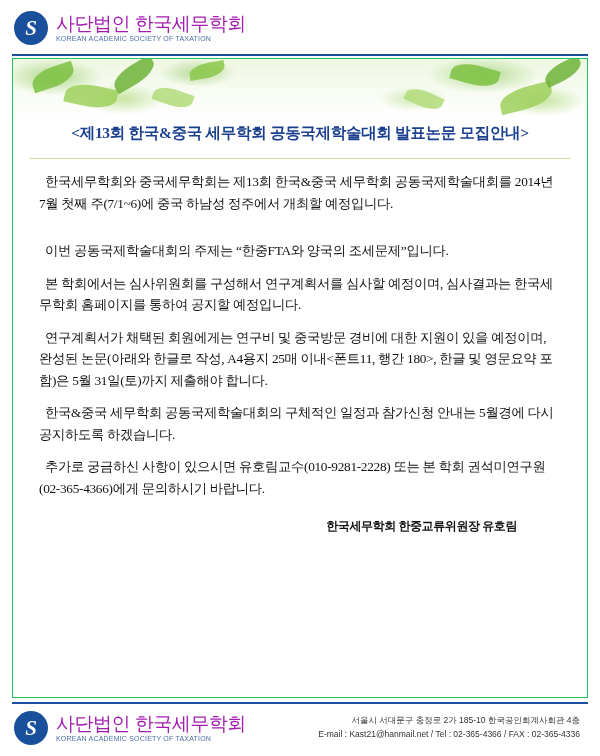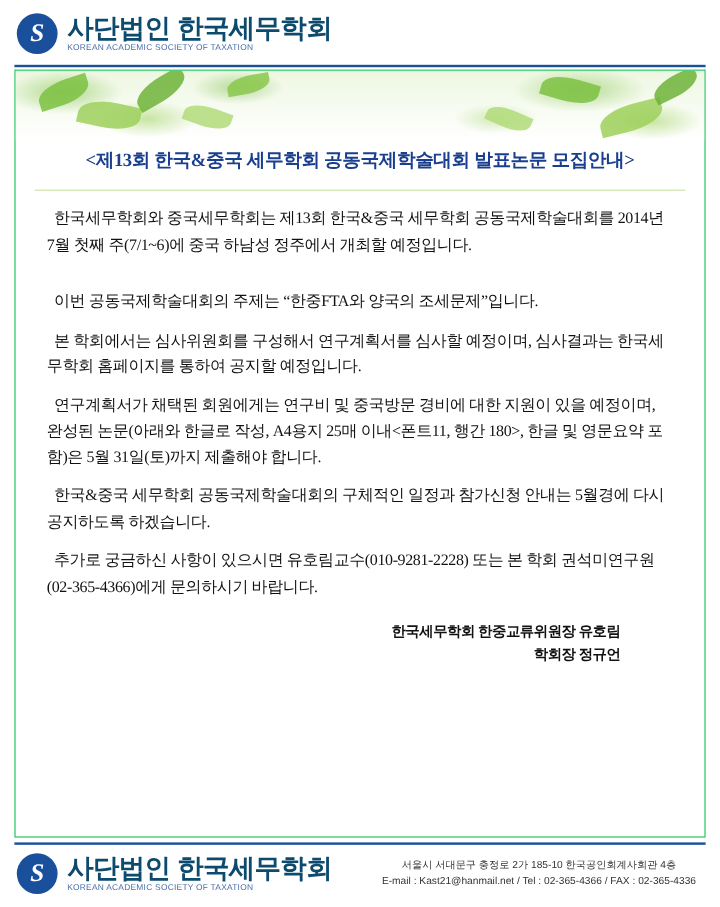--- a/index.html
+++ b/index.html
@@ -48,23 +48,23 @@
     font-style: italic;
     font-weight: bold;
   }
   .logo-text {
     display: flex;
     flex-direction: column;
     justify-content: center;
   }
   .logo-ko {
     font-family: "Liberation Sans", sans-serif;
-    font-size: 22px;
-    font-weight: bold;
-    color: #0c4a6e;
+    font-size: 19px;
+    font-weight: normal;
+    color: #a21caf;
     letter-spacing: -0.5px;
     line-height: 1.1;
   }
   .logo-en {
     font-family: "Liberation Sans", sans-serif;
     font-size: 7px;
     color: #4a6ea8;
     letter-spacing: 0.2px;
     margin-top: 1px;
   }
@@ -163,21 +163,21 @@
     position: absolute;
     left: 12px;
     right: 12px;
     bottom: 52px;
     height: 2px;
     background: #1a4f9c;
   }
   .footer-logo { display: flex; align-items: center; flex: 0 0 auto; }
   .footer-info {
     margin-left: auto;
-    text-align: center;
+    text-align: right;
     font-family: "Liberation Sans", sans-serif;
     font-size: 8.5px;
     color: #333333;
     line-height: 1.6;
     padding-right: 6px;
   }
 </style>
 </head>
 <body>
 
@@ -212,21 +212,20 @@
     <div class="body-copy">
       <p class="para tight">한국세무학회와 중국세무학회는 제13회 한국&amp;중국 세무학회 공동국제학술대회를 2014년 7월 첫째 주(7/1~6)에 중국 하남성 정주에서 개최할 예정입니다.</p>
       <p class="para">이번 공동국제학술대회의 주제는 “한중FTA와 양국의 조세문제”입니다.</p>
       <p class="para">본 학회에서는 심사위원회를 구성해서 연구계획서를 심사할 예정이며, 심사결과는 한국세무학회 홈페이지를 통하여 공지할 예정입니다.</p>
       <p class="para">연구계획서가 채택된 회원에게는 연구비 및 중국방문 경비에 대한 지원이 있을 예정이며, 완성된 논문(아래와 한글로 작성, A4용지 25매 이내&lt;폰트11, 행간 180&gt;, 한글 및 영문요약 포함)은 5월 31일(토)까지 제출해야 합니다.</p>
       <p class="para">한국&amp;중국 세무학회 공동국제학술대회의 구체적인 일정과 참가신청 안내는 5월경에 다시 공지하도록 하겠습니다.</p>
       <p class="para">추가로 궁금하신 사항이 있으시면 유호림교수(010-9281-2228) 또는 본 학회 권석미연구원(02-365-4366)에게 문의하시기 바랍니다.</p>
 
       <div class="signature">
         <div>한국세무학회 한중교류위원장 유호림</div>
-        <div>학회장 정규언</div>
       </div>
     </div>
   </div>
 
   <div class="footer-rule"></div>
   <div class="footer">
     <div class="footer-logo">
       <div class="logo-mark"></div>
       <div class="logo-text">
         <div class="logo-ko">사단법인 한국세무학회</div>

